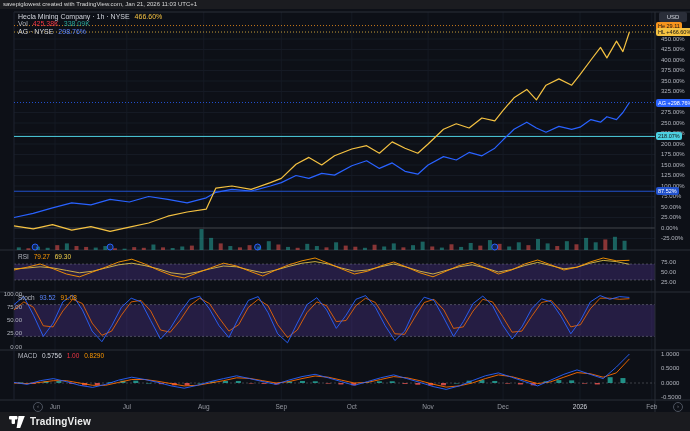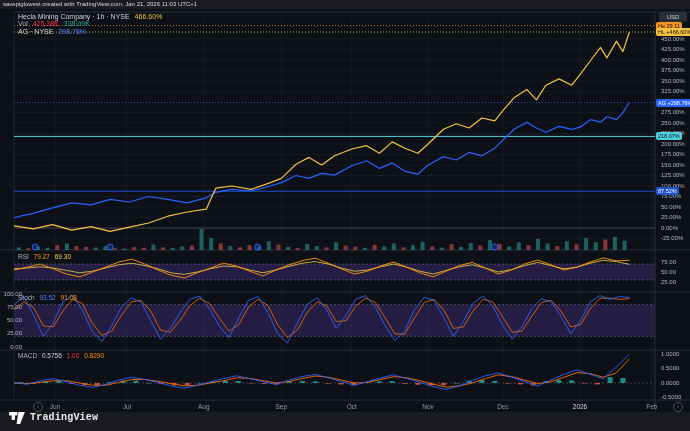--- a/index.html
+++ b/index.html
@@ -20,22 +20,22 @@
   .usd-btn{position:absolute;left:659px;top:3px;width:28px;height:10px;background:#2a2e39;
     color:#d1d4dc;font-size:6px;line-height:10px;text-align:center;border:none;padding:0;
     border-radius:2px;z-index:8;cursor:pointer;}
   .ltick{position:absolute;left:1px;width:21px;text-align:right;font-size:6px;color:#b2b5be;
     line-height:7px;z-index:5;}
   .tlabel{position:absolute;top:394px;font-size:6.5px;color:#9598a1;transform:translateX(-50%);
     z-index:5;white-space:nowrap;}
   .tlabel.em{color:#d1d4dc;}
   .axis-circle{position:absolute;top:393px;width:8px;height:8px;border:1px solid #4c525e;
     border-radius:50%;color:#787b86;font-size:6px;line-height:7px;text-align:center;z-index:6;}
-  .bottom-bar{height:19px;background:#1a1b1f;display:flex;gap:5px;
-    padding-left:9px;color:#eceded;font-family:Liberation Mono, monospace;}
+  .bottom-bar{height:19px;background:#1a1b1f;display:flex;align-items:center;gap:5px;
+    padding-left:9px;color:#eceded;}
   .brand{font-size:10px;font-weight:bold;letter-spacing:0.2px;}
 </style>
 </head>
 <body>
 
 <div class="top-strip">
   <span>savepiglowest created with TradingView.com, Jan 21, 2026 11:03 UTC+1</span>
 </div>
 
 <div class="chart">

